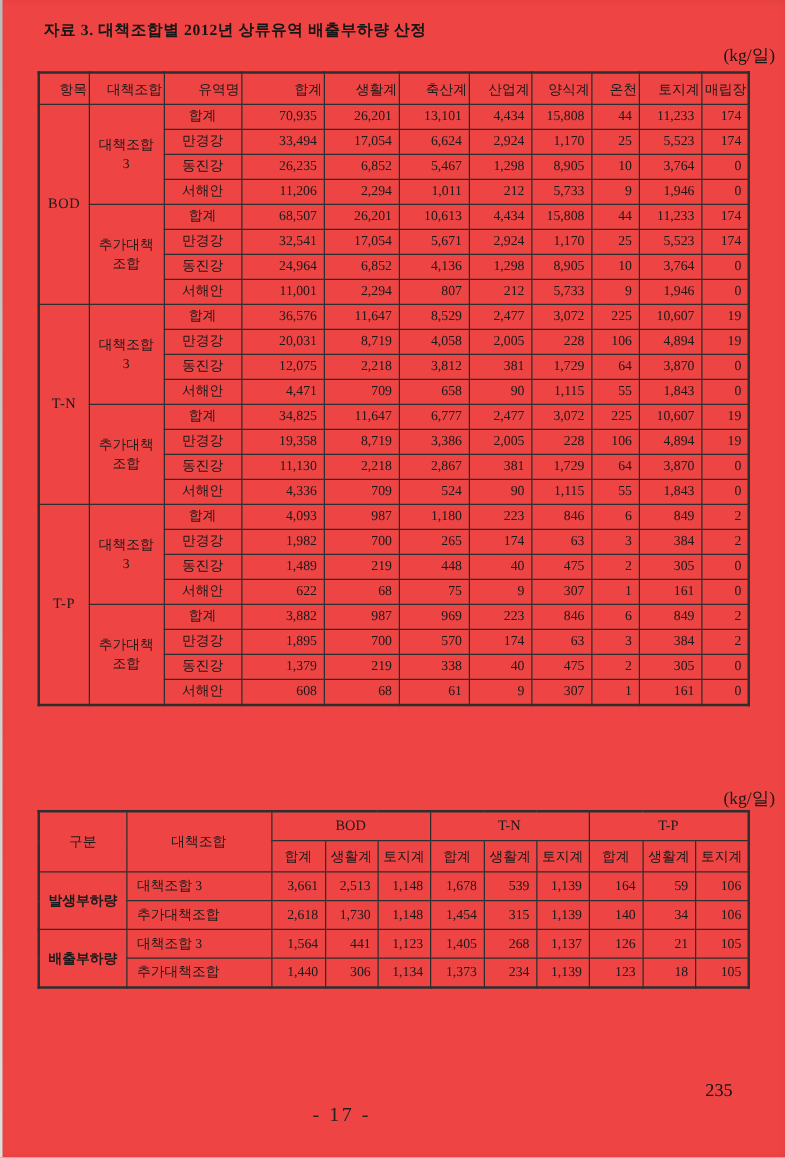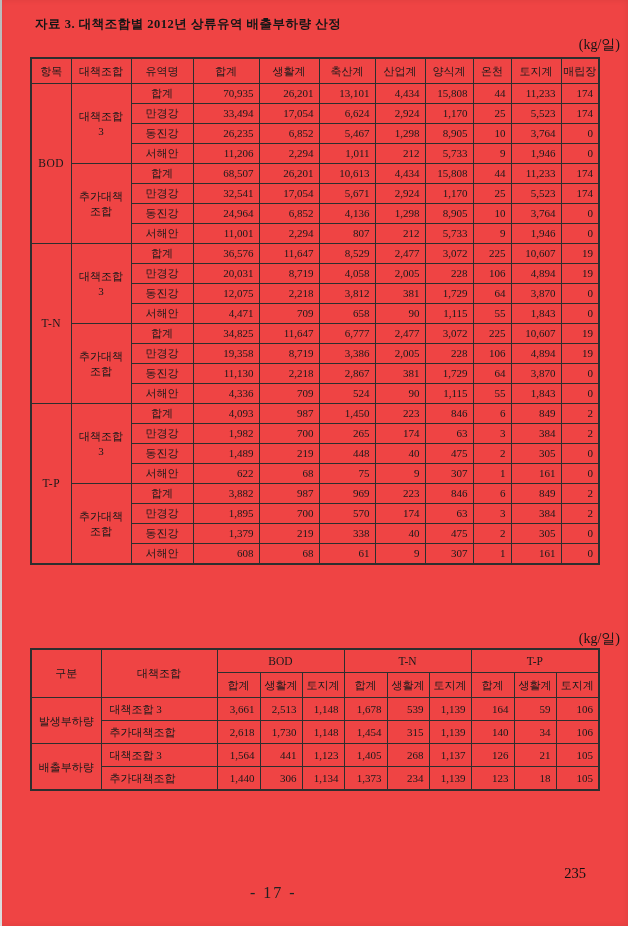--- a/index.html
+++ b/index.html
@@ -16,31 +16,31 @@
   .title-t4 { top:611px; }
   .unit { position:absolute; right:8px; font-size:14px; color:#161616; }
   .unit-t3 { top:36px; }
   .unit-t4 { top:630px; }
   table { position:absolute; left:30px; border-collapse:collapse; table-layout:fixed; background:transparent; }
   table, th, td { border:1px solid #2e2e2e; }
   table { border-width:2px; }
   .t3 { top:57px; width:568px; }
   .t4 { top:648px; width:568px; }
   th { font-weight:normal; font-size:11px; text-align:center; padding:2px 1px; color:#1a1a1a; }
-  .t3 thead th { height:20px; }
+  .t3 thead th { height:20px;text-align:right; }
   td { font-size:11px; padding:0 2px; height:19px; line-height:19px; color:#1a1a1a; }
   td.num { text-align:right; padding-right:5px; font-size:11px; }
   td.label { text-align:center; }
   td.group { text-align:center; white-space:pre-line; line-height:15px; }
   td.item { text-align:center; font-size:11.5px; letter-spacing:0.5px; }
   .t4 thead th.grp { font-size:11.5px; height:18px; }
   .t4 thead th.sub { height:20px; }
   .t4 td { height:22px; line-height:22px; }
   .t4 td.label { text-align:left; padding-left:8px; }
-  .t4 td.section { text-align:center; }
+  .t4 td.section { text-align:center;font-weight:bold; }
   .footer-center { position:absolute; left:250px; top:884px; font-size:16px; letter-spacing:2px; color:#222; }
   .footer-right { position:absolute; right:42px; top:865px; font-size:14.5px; color:#111; }
 </style>
 </head>
 <body>
 
 <div class="page">
   <div class="scan-edge"></div>
 
   <h1 class="tbl-title title-t3">자료 3. 대책조합별 2012년 상류유역 배출부하량 산정</h1>
@@ -262,21 +262,21 @@
           <td class="num">1,843</td>
           <td class="num">0</td>
         </tr>
         <tr>
           <td class="item" rowspan="8">T-P</td>
           <td class="group" rowspan="4">대책조합
 3</td>
           <td class="label">합계</td>
           <td class="num">4,093</td>
           <td class="num">987</td>
-          <td class="num">1,450</td>
+          <td class="num">1,180</td>
           <td class="num">223</td>
           <td class="num">846</td>
           <td class="num">6</td>
           <td class="num">849</td>
           <td class="num">2</td>
         </tr>
         <tr>
           <td class="label">만경강</td>
           <td class="num">1,982</td>
           <td class="num">700</td>

